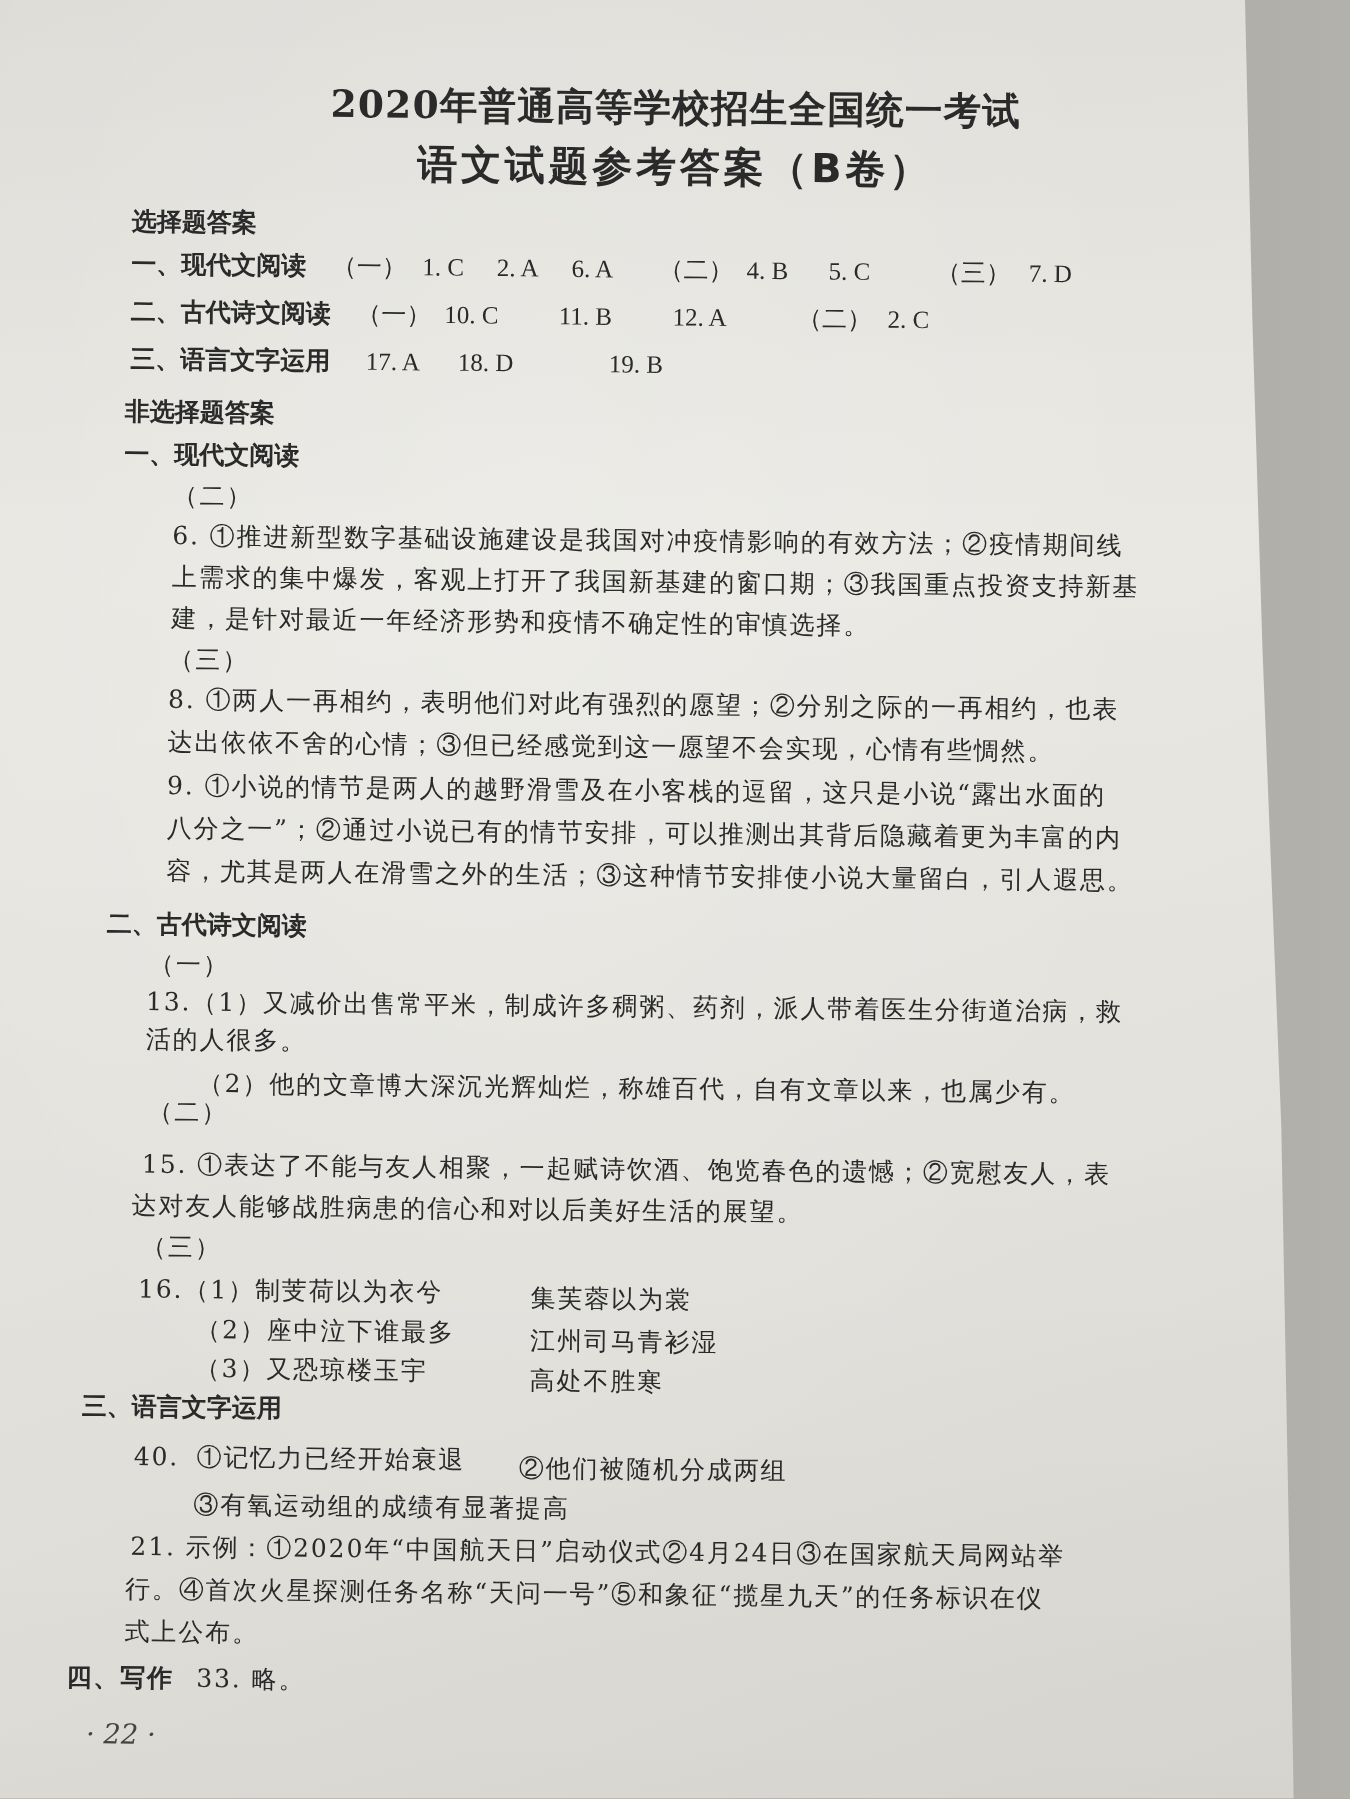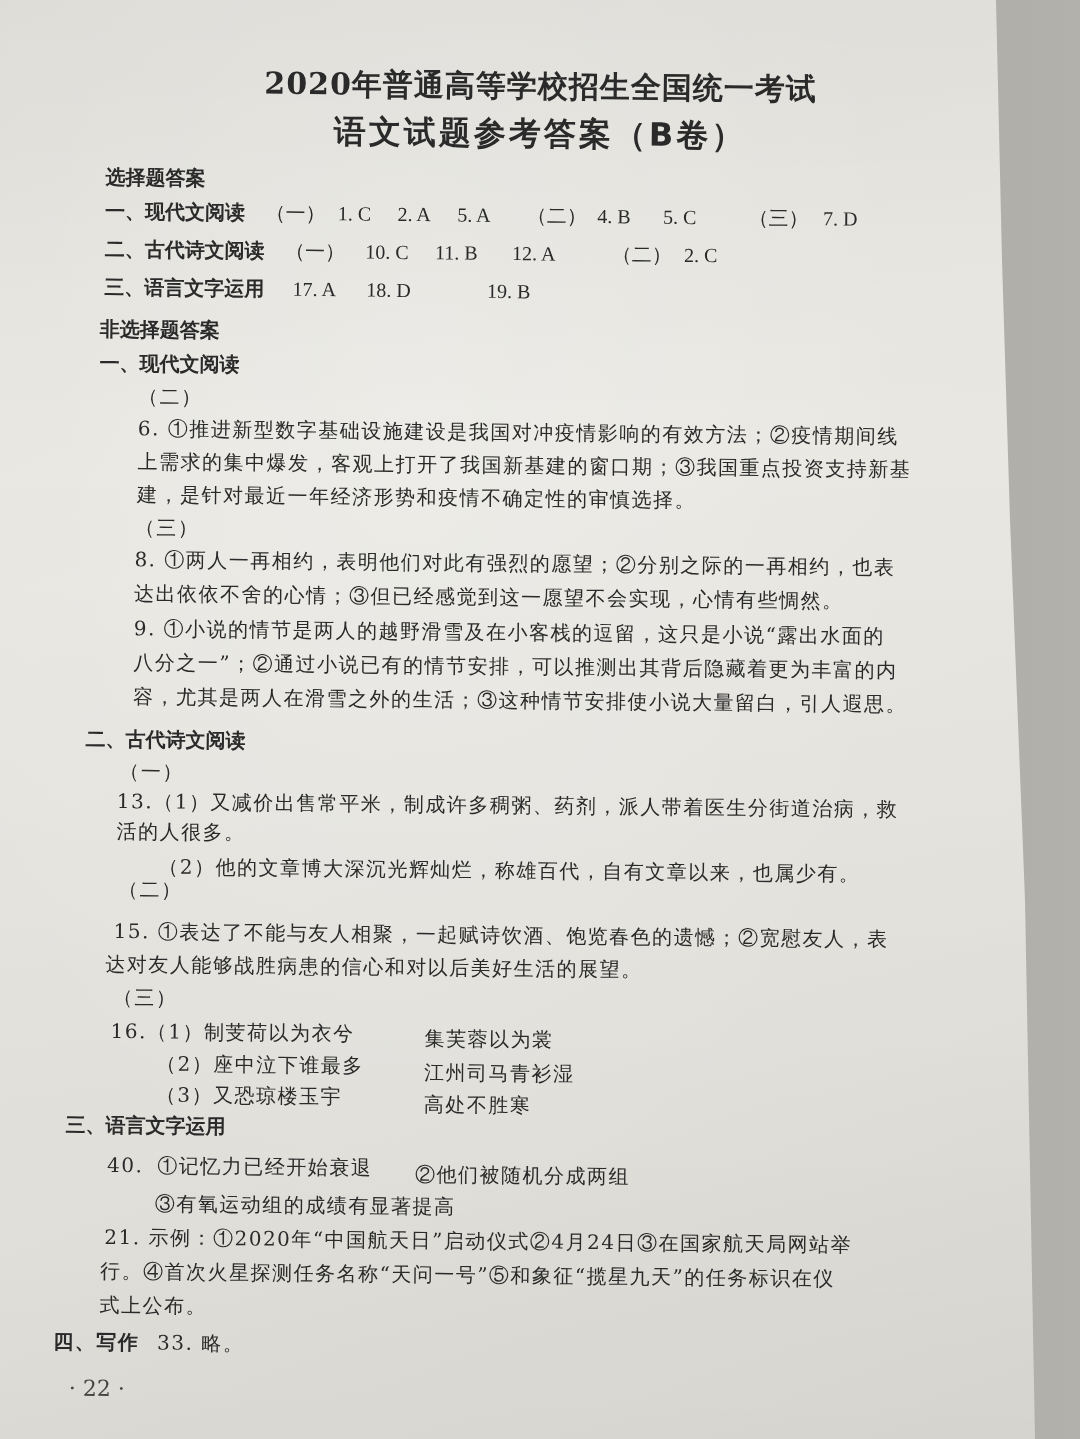--- a/index.html
+++ b/index.html
@@ -57,34 +57,34 @@
   <div class="abs title1">2020年普通高等学校招生全国统一考试</div>
   <div class="abs title2">语文试题参考答案（B卷）</div>
 
   <div class="abs h-bold" style="left:100px;top:168px;">选择题答案</div>
 
   <div class="abs mc-row" style="left:100px;top:202px;">
     <span class="label">一、现代文阅读</span>
     <span style="margin-left:14px">（一）</span>
     <span class="ans" style="margin-left:6px">1. C</span>
     <span class="ans" style="margin-left:20px">2. A</span>
-    <span class="ans" style="margin-left:20px">5. A</span>
+    <span class="ans" style="margin-left:20px">6. A</span>
     <span style="margin-left:30px">（二）</span>
     <span class="ans" style="margin-left:4px">4. B</span>
     <span class="ans" style="margin-left:26px">5. C</span>
     <span style="margin-left:46px">（三）</span>
     <span class="ans" style="margin-left:8px">7. D</span>
   </div>
 
   <div class="abs mc-row" style="left:100px;top:240px;">
     <span class="label">二、古代诗文阅读</span>
     <span style="margin-left:14px">（一）</span>
-    <span class="ans" style="margin-left:14px">10. C</span>
-    <span class="ans" style="margin-left:20px">11. B</span>
-    <span class="ans" style="margin-left:28px">12. A</span>
+    <span class="ans" style="margin-left:4px">10. C</span>
+    <span class="ans" style="margin-left:42px">11. B</span>
+    <span class="ans" style="margin-left:42px">12. A</span>
     <span style="margin-left:50px">（二）</span>
     <span class="ans" style="margin-left:6px">2. C</span>
   </div>
 
   <div class="abs mc-row" style="left:100px;top:278px;">
     <span class="label">三、语言文字运用</span>
     <span class="ans" style="margin-left:22px">17. A</span>
     <span class="ans" style="margin-left:24px">18. D</span>
     <span class="ans" style="margin-left:70px">19. B</span>
   </div>
@@ -142,14 +142,14 @@
 
   <div class="abs line" style="left:110px;top:1228px;">21. 示例：①2020年“中国航天日”启动仪式②4月24日③在国家航天局网站举</div>
   <div class="abs line" style="left:106px;top:1262px;">行。④首次火星探测任务名称“天问一号”⑤和象征“揽星九天”的任务标识在仪</div>
   <div class="abs line" style="left:106px;top:1296px;">式上公布。</div>
 
   <div class="abs line" style="left:60px;top:1333px;">
     <span class="h-bold">四、写作</span>
     <span style="margin-left:10px">33. 略。</span>
   </div>
 
-  <div class="abs page-num" style="left:76px;top:1380px;">· 22 ·</div>
+  <div class="abs page-num" style="left:76px;top:1380px;font-style:italic;">· 22 ·</div>
 </div>
 
 </body></html>

